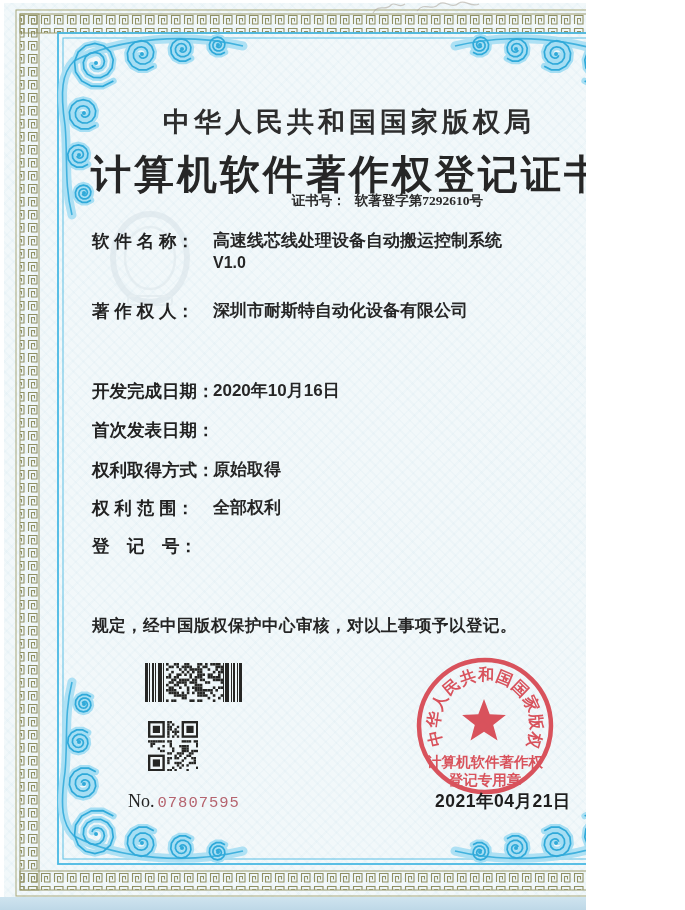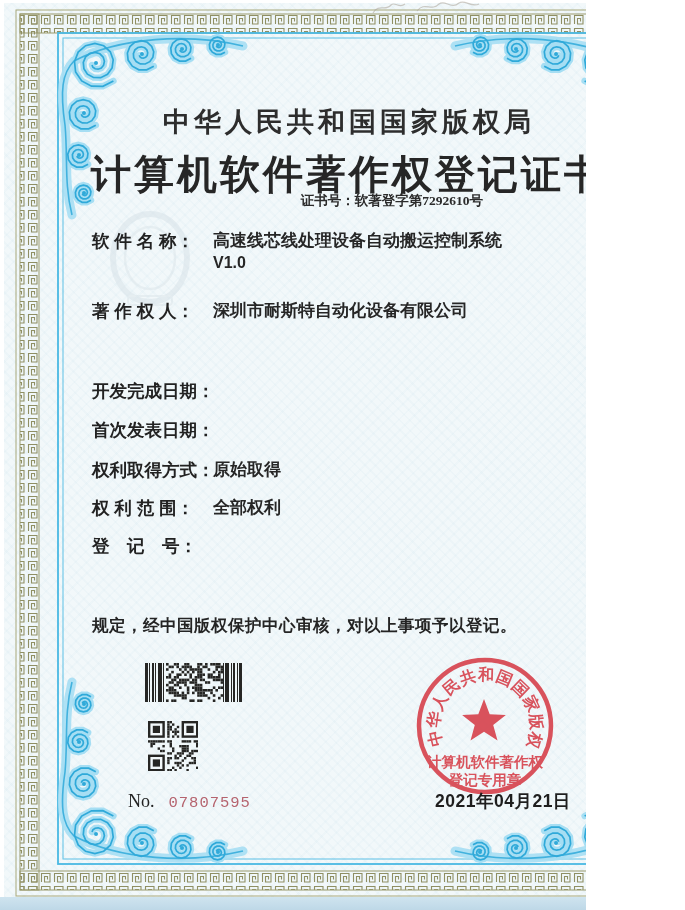--- a/index.html
+++ b/index.html
@@ -11,28 +11,28 @@
                 repeating-linear-gradient(-45deg,rgba(110,175,205,.035) 0 2px,transparent 2px 8px);}
   .bottom-strip{position:absolute;left:0;bottom:0;width:685px;height:13px;
      background:linear-gradient(180deg,#cfe4ef,#bed8e7);}
   .border-svg{position:absolute;left:0;top:0;}
   .abs{position:absolute;white-space:nowrap;}
   .serif{font-family:"Liberation Serif",serif;}
   .title{left:64px;top:104px;width:570px;text-align:center;font-size:27px;font-weight:bold;
          letter-spacing:4px;color:#2d2d2d;}
   .subtitle{left:64px;top:147px;width:570px;text-align:center;font-size:40px;font-weight:bold;
          letter-spacing:3px;color:#262626;}
-  .certno{top:192px;right:103px;font-size:13.5px;font-weight:bold;color:#2b2b2b;display:flex;}
+  .certno{top:192px;right:103px;font-size:13.5px;font-weight:bold;color:#2b2b2b;display:flex;gap:9px;}
   .row-label{left:92px;font-size:17.5px;font-weight:bold;color:#222;}
   .row-value{left:213px;font-size:17px;font-weight:bold;color:#262626;text-align:right;}
   .stmt{font-size:16.5px;font-weight:bold;color:#242424;letter-spacing:.5px;}
   .watermark{left:288px;top:455px;font-size:16px;font-weight:bold;color:#c6cccf;
              letter-spacing:2px;opacity:.85;}
   .emboss{position:absolute;left:98px;top:208px;opacity:.5;}
-  .serial{left:128px;top:791px;display:flex;align-items:baseline;gap:14px;}
+  .serial{left:128px;top:791px;display:flex;align-items:baseline;gap:3px;}
   .serial-no{font-family:"Liberation Serif",serif;font-size:18px;color:#222;}
   .serial-digits{font-family:"Liberation Mono",monospace;font-size:15.5px;letter-spacing:1px;}
   .issue-date{left:419px;top:789px;width:135px;text-align:center;font-size:17.5px;
               font-weight:bold;color:#1e1e1e;letter-spacing:.5px;margin-left:16px;}
   .seal-svg{position:absolute;left:403px;top:646px;opacity:.92;}
   .seal-text{font-family:"Liberation Sans",sans-serif;font-weight:bold;}
   .scribble{position:absolute;left:355px;top:0;opacity:.55;}
 </style>
 </head>
 <body>
@@ -108,20 +108,21 @@
 
 
   <div class="abs row-label" style="top:229px">软 件 名 称：</div>
   <div class="abs row-value" style="top:229px">高速线芯线处理设备自动搬运控制系统</div>
   <div class="abs row-value" style="top:254px;font-size:16px">V1.0</div>
 
   <div class="abs row-label" style="top:299px">著 作 权 人：</div>
   <div class="abs row-value" style="top:299px">深圳市耐斯特自动化设备有限公司</div>
 
   <div class="abs row-label" style="top:379px">开发完成日期：</div>
+  <div class="abs row-value" style="top:379px">2020年10月16日</div>
 
   <div class="abs row-label" style="top:418px">首次发表日期：</div>
 
   <div class="abs row-label" style="top:458px">权利取得方式：</div>
   <div class="abs row-value" style="top:458px">原始取得</div>
 
   <div class="abs row-label" style="top:496px">权 利 范 围：</div>
   <div class="abs row-value" style="top:496px">全部权利</div>
 
   <div class="abs row-label" style="top:534px">登　记　号：</div>

